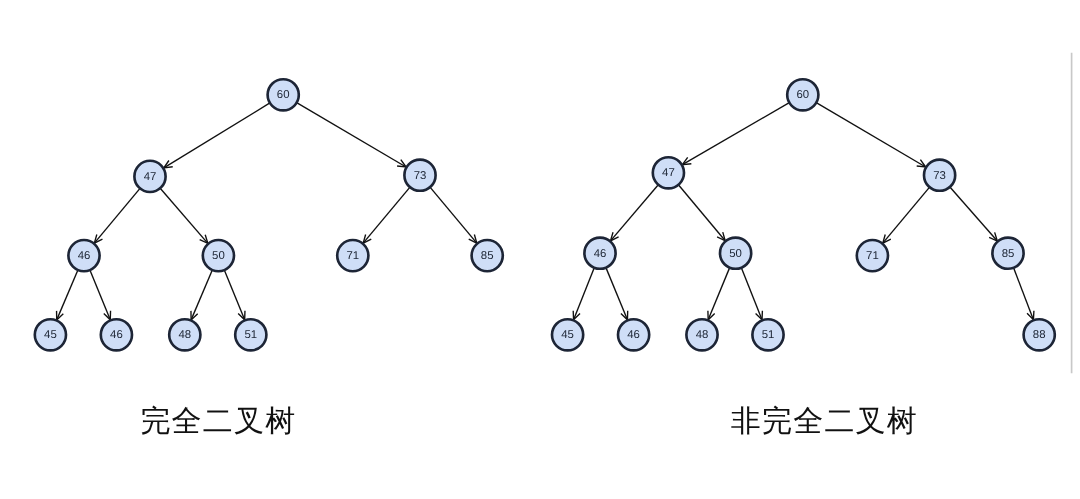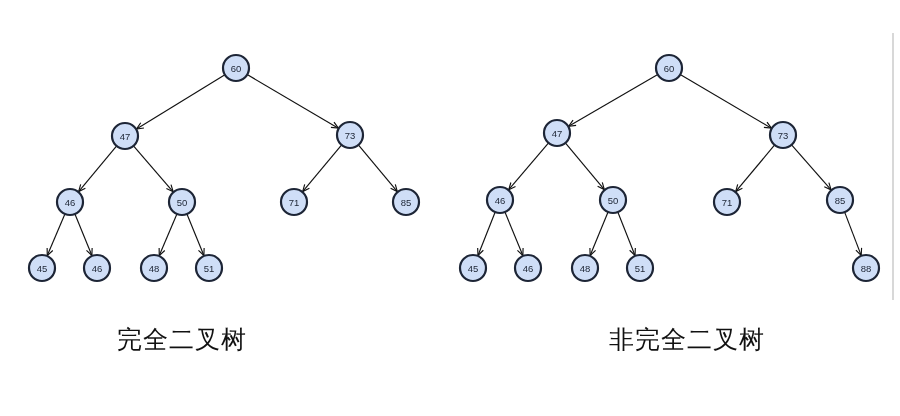--- a/index.html
+++ b/index.html
@@ -10,21 +10,21 @@
   body {
     width: 900px;
     height: 416px;
     font-family: "Liberation Sans", "DejaVu Sans", sans-serif;
     overflow: hidden;
     position: relative;
   }
   #figure-root {
     position: absolute;
     left: 0;
-    top: 0;
+    top: 11px;
     width: 900px;
     height: 348px;
     border-radius: 27px;
   }
   svg#tree-canvas {
     display: block;
     width: 900px;
     height: 416px;
   }
   .node-circle {

